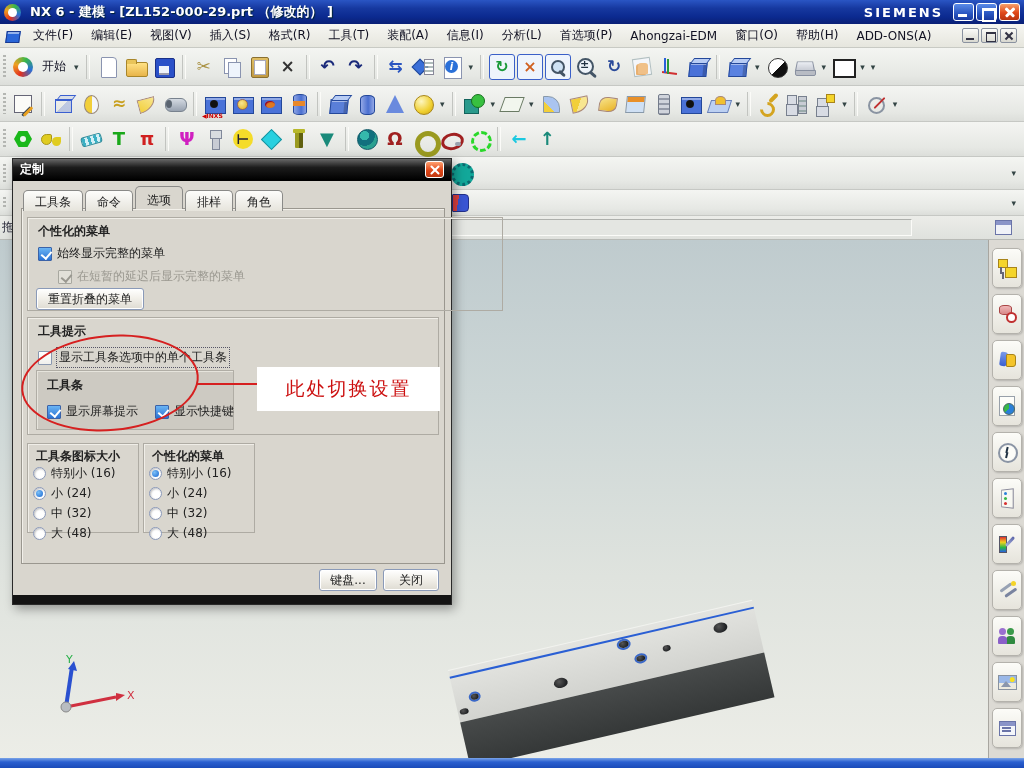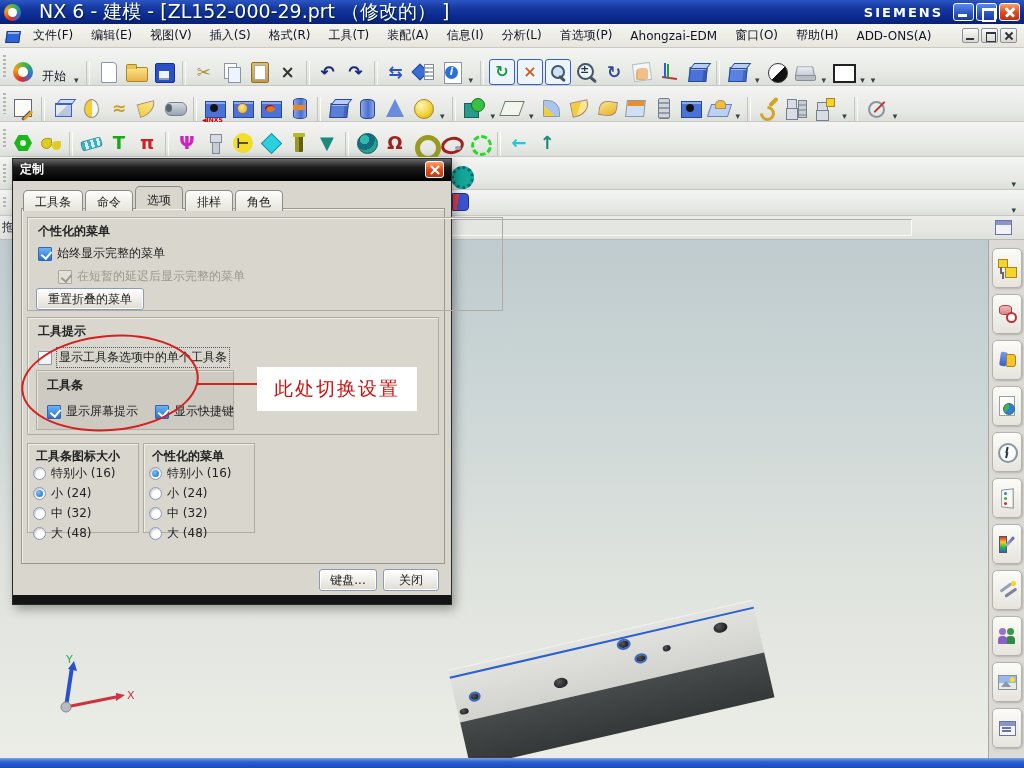--- a/index.html
+++ b/index.html
@@ -2,21 +2,21 @@
 <html><head>
 <meta charset="utf-8">
 <style>
 *{margin:0;padding:0;box-sizing:border-box}
 html,body{width:1024px;height:768px}
 body{position:relative;font-family:"DejaVu Sans","Liberation Sans",sans-serif;font-size:12px;color:#222;background:#e8eae6;overflow:hidden}
 
 
 .titlebar{position:absolute;left:0;top:0;width:1024px;height:24px;display:flex;align-items:center;padding:0 4px;
  background:linear-gradient(180deg,#2a55c4 0%,#16389f 35%,#0b2a90 70%,#0a2076 100%);color:#fff}
-.title-text{font-weight:normal;font-size:19px;margin-left:18px;text-shadow:1px 1px 1px #023;white-space:nowrap}
+.title-text{font-weight:bold;font-size:13px;margin-left:9px;text-shadow:1px 1px 1px #023;white-space:nowrap}
 .brand{margin-left:auto;font-weight:bold;letter-spacing:2px;font-size:13px;margin-right:10px}
 .winbtns{display:flex;gap:2px}
 .wbtn{width:21px;height:18px;border:1px solid #fff;border-radius:3px;position:relative;
  background:linear-gradient(180deg,#5a8ae8,#2a55c0 60%,#1a3aa0)}
 .wbtn.close{background:linear-gradient(180deg,#f8a06a,#e0481a 55%,#b83410)}
 .wbtn.min::after{content:"";position:absolute;left:4px;bottom:3px;width:9px;height:3px;background:#fff}
 .wbtn.max::after{content:"";position:absolute;left:5px;top:4px;width:10px;height:9px;border:2px solid #fff;border-top-width:3px}
 .wbtn.close::before,.wbtn.close::after{content:"";position:absolute;left:4px;top:7px;width:12px;height:2.5px;background:#fff;border-radius:1px}
 .wbtn.close::before{transform:rotate(45deg)}.wbtn.close::after{transform:rotate(-45deg)}
 .nxlogo-sm{width:17px;height:17px;border-radius:50%;background:conic-gradient(from 200deg,#e03020,#f0a020,#38b848,#2a70d8,#e03020);position:relative}
@@ -35,21 +35,21 @@
 .cbtn.max::after{content:"";position:absolute;left:4px;top:3px;width:8px;height:7px;border:1px solid #334;border-top-width:2px}
 .cbtn.close::before,.cbtn.close::after{content:"";position:absolute;left:3px;top:6px;width:10px;height:2px;background:#334}
 .cbtn.close::before{transform:rotate(45deg)}.cbtn.close::after{transform:rotate(-45deg)}
 
 
 .trow{position:absolute;left:0;width:1024px;background:linear-gradient(180deg,#f4f5f2,#e6e8e4 75%,#dcdeda);border-bottom:1px solid #c6c8c4}
 .trow::before{content:"";position:absolute;left:3px;top:7px;bottom:7px;width:3px;
  background:repeating-linear-gradient(180deg,#b4b6b2 0 2px,transparent 2px 4px)}
 .tb1{top:48px;height:38px}.tb2{top:86px;height:36px}.tb3{top:122px;height:35px}
 .tb4{top:157px;height:33px}.tb5{top:190px;height:26px}
-.ticons{display:flex;align-items:flex-end;gap:2px;height:100%;padding-left:10px}
+.ticons{display:flex;align-items:center;gap:2px;height:100%;padding-left:10px}
 .tb4 .ticons,.tb5 .ticons{padding-left:448px}
 .pushdd .dd:last-child{margin-left:auto;margin-right:6px}
 .tsep{width:4px;height:24px;border-left:1px solid #c2c4c0;border-right:1px solid #fbfbf8;margin:0 3px}
 .dd{font-size:9px;color:#344;padding:0 2px;cursor:default}
 .tlabel{font-size:12px;color:#112;padding:0 4px;white-space:nowrap}
 .ticon{width:26px;height:26px;position:relative;display:flex;align-items:center;justify-content:center;border-radius:3px;flex:0 0 auto}
 .ticon::before,.ticon::after{position:absolute}
 .glyph{font-style:normal;font-size:17px;line-height:1;font-weight:bold;color:var(--c,#234)}
 .cap{position:absolute;left:0;bottom:-2px;font-size:6px;color:#c00;font-weight:bold;letter-spacing:0}
 
@@ -217,21 +217,21 @@
 .panel{position:absolute;background:#cdcac2;border:1px solid #b0ada5;box-shadow:inset 1px 1px 0 #e6e4dc;z-index:2}
 .radios{position:absolute;display:flex;flex-direction:column;gap:3px;z-index:2}
 .radiorow{display:flex;align-items:center;gap:5px;white-space:nowrap}
 .rad{width:13px;height:13px;border-radius:50%;background:#fff;border:1px solid #8a98b8;box-shadow:inset 1px 1px 2px rgba(0,0,0,.25);flex:0 0 auto;position:relative}
 .rad.on::after{content:"";position:absolute;left:2px;top:2px;width:7px;height:7px;border-radius:50%;background:radial-gradient(circle at 35% 35%,#7ac0f8,#1a66d0)}
 .btn{position:absolute;height:22px;display:flex;align-items:center;justify-content:center;font-size:12px;
  background:linear-gradient(180deg,#fff,#f2f0ea 45%,#dedbd2);border:1px solid #8a9ab8;border-radius:3px;box-shadow:inset 0 0 0 1px #fff;z-index:2}
 .dlg-black{position:absolute;left:0;bottom:0;width:100%;height:9px;background:#141414}
 .ellipse{position:absolute;left:8px;top:176px;width:178px;height:96px;border:2px solid #d62020;border-radius:50%;transform:rotate(-5deg);z-index:5;pointer-events:none}
 .ann-line{position:absolute;left:184px;top:224px;width:62px;height:2px;background:#d62020;z-index:5}
-.ann-text{position:absolute;left:244px;top:208px;width:160px;height:44px;background:#fff;color:#cc1010;font-size:19px;letter-spacing:2px;display:flex;align-items:center;justify-content:center;z-index:5;white-space:nowrap}
+.ann-text{position:absolute;left:244px;top:208px;width:183px;height:44px;background:#fff;color:#cc1010;font-size:19px;letter-spacing:2px;display:flex;align-items:center;justify-content:center;z-index:5;white-space:nowrap}
 </style>
 </head>
 <body>
 
 <div class="titlebar">
   <span class="nxlogo-sm"></span>
   <span class="title-text">NX 6 - 建模 - [ZL152-000-29.prt （修改的） ]</span>
   <span class="brand">SIEMENS</span>
   <span class="winbtns">
     <span class="wbtn min"></span>

